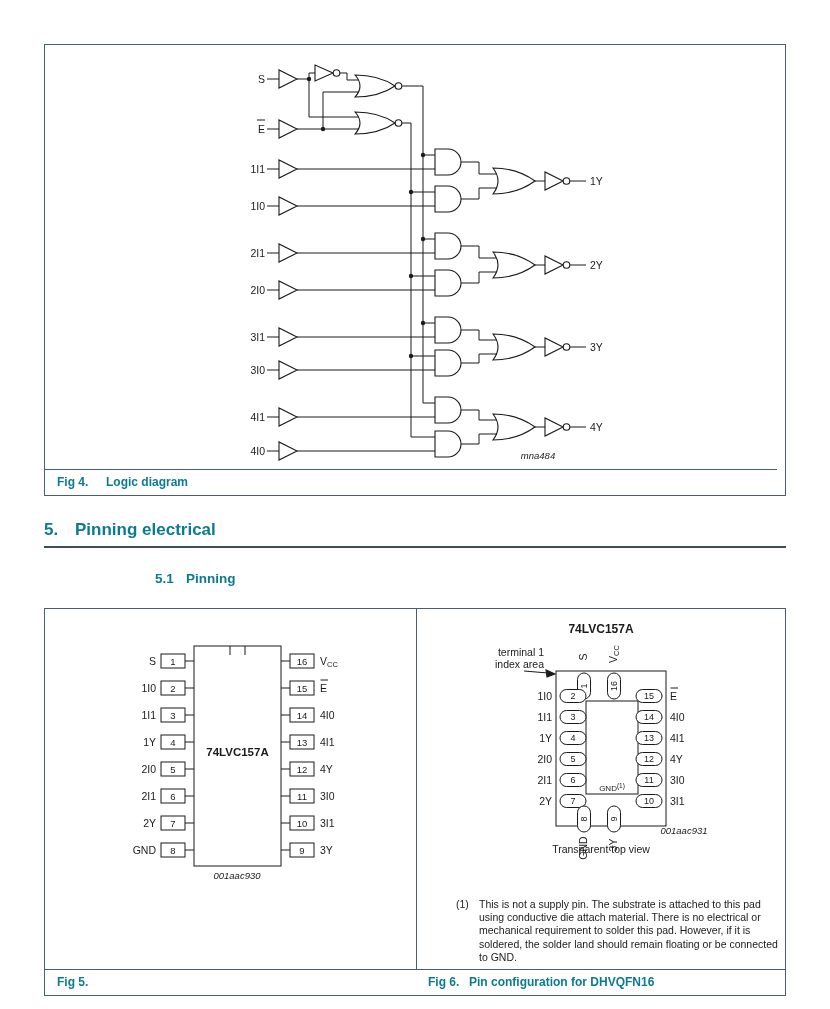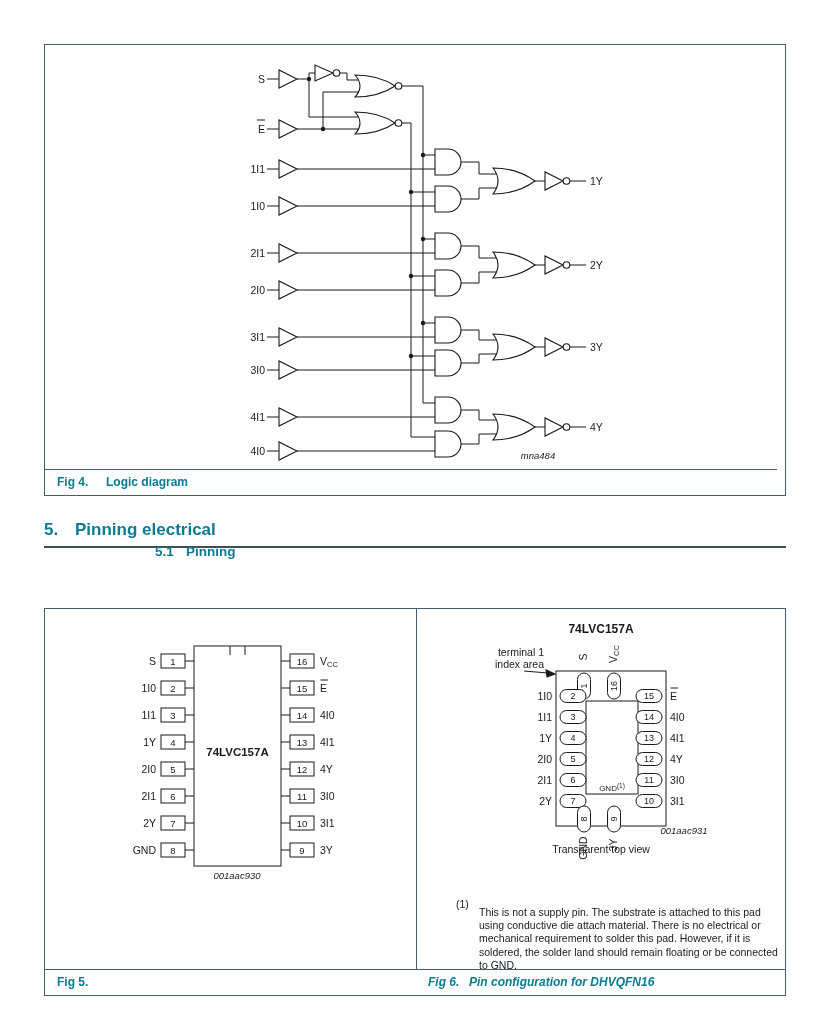--- a/index.html
+++ b/index.html
@@ -15,51 +15,51 @@
   #fig4-box{left:44px;top:44px;width:742px;height:452px;}
   #pin-box{left:44px;top:608px;width:742px;height:388px;}
   #fig4-svg,#fig5-svg,#fig6-svg{position:absolute;display:block;}
   #fig4-svg{left:0;top:0;}
   #fig5-svg{left:0;top:0;}
   #fig6-svg{left:371px;top:0;}
   #pin-divider{position:absolute;left:371px;top:0;bottom:0;width:1px;background:var(--line);}
   .capbar{position:absolute;bottom:0;height:26px;border-top:1px solid var(--line);background:#fff;}
   #fig4-cap{left:0;right:8px;}
   #fig5-cap{left:0;width:371px;text-align:right;}
-  #fig6-cap{left:371px;right:0;font-style:italic;}
+  #fig6-cap{left:371px;right:0;}
   .flabel,.ftext{position:absolute;top:0;line-height:25px;font-weight:bold;font-size:12px;color:var(--teal);white-space:nowrap;}
   .flabel{left:12px;}
   #fig4-cap .ftext{left:61px;}
   #fig5-cap .ftext{left:68px;}
   #fig6-cap .ftext{left:53px;}
   #sec-heading{position:absolute;left:44px;top:520px;color:var(--teal);font-size:17px;font-weight:bold;white-space:nowrap;}
   #sec-heading .hnum{display:inline-block;width:31px;}
   #sec-rule{position:absolute;left:44px;top:546px;width:742px;height:2px;background:#3c5059;}
-  #sub-heading{position:absolute;left:155px;top:544px;color:var(--teal);font-size:13.5px;font-weight:bold;white-space:nowrap;}
+  #sub-heading{position:absolute;left:155px;top:571px;color:var(--teal);font-size:13.5px;font-weight:bold;white-space:nowrap;}
   #sub-heading .hnum{display:inline-block;width:31px;}
   
   svg line,svg polyline{stroke:var(--ink);stroke-width:1;fill:none;}
   svg polygon,svg path{stroke:var(--ink);stroke-width:1.1;fill:#fff;}
   svg rect{stroke:var(--ink);stroke-width:1;fill:none;}
   svg rect.pinbox,svg rect.stad{fill:#fff;}
   svg circle.dot{fill:var(--ink);stroke:none;}
   svg circle.bub{fill:#fff;stroke:var(--ink);stroke-width:1.1;}
   svg text{font-family:"Liberation Sans",sans-serif;fill:var(--ink);font-size:10.5px;}
   svg text.num{font-size:9.5px;}
   svg text.snum{font-size:9px;}
   svg text.chip{font-weight:bold;font-size:11.5px;}
   svg text.ann{font-style:italic;font-size:9.5px;}
   svg text.big{font-weight:bold;font-size:12px;}
   svg text.cap2{font-size:10.5px;}
   svg tspan.sub{font-size:7.5px;}
   svg tspan.sup{font-size:6.5px;}
   svg text.padlbl{font-size:8px;}
   #fig6-note{position:absolute;left:411px;top:289px;width:322px;display:flex;font-size:10.5px;line-height:13.2px;}
   #fig6-note .note-marker{flex:0 0 23px;}
-  #fig6-note .note-text{flex:1;margin-top:8px;}
+  #fig6-note .note-text{flex:1;}
 </style>
 </head>
 <body>
 
 <div class="page">
 
   <div id="fig4-box" class="figbox">
     <svg id="fig4-svg" width="740" height="424" viewBox="0 0 740 424">
       <g>
 

